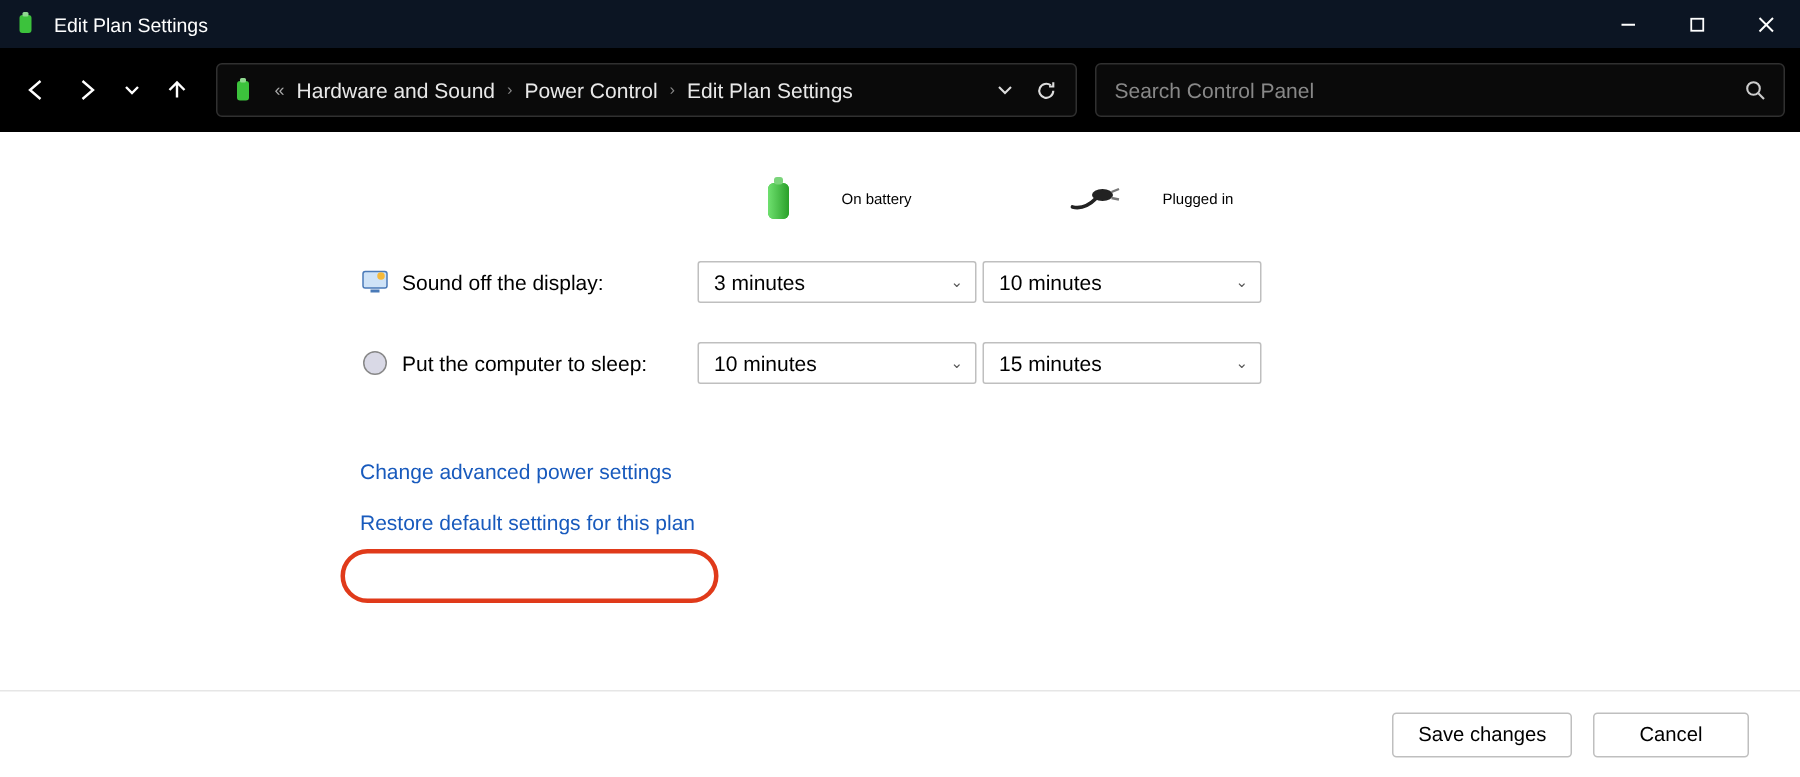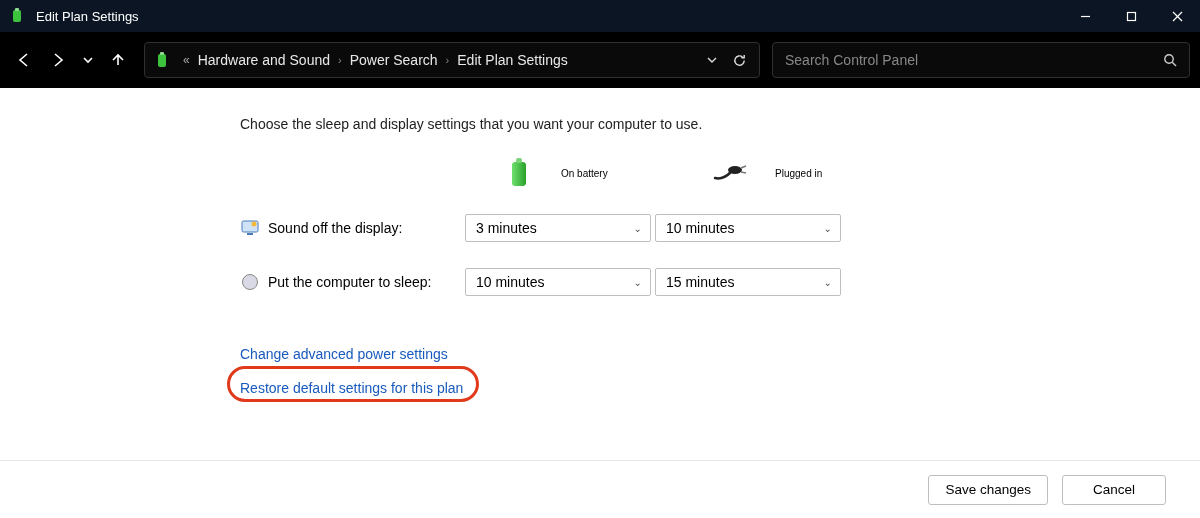--- a/index.html
+++ b/index.html
@@ -55,21 +55,21 @@
     padding: 0 6px 0 10px;
     color: #e8e8e8;
     margin: 0 6px;
     background: #0a0a0a;
   }
   .addr-icon { width: 20px; display:flex; align-items:center; margin-right: 8px;}
   .crumbs { display: flex; align-items: center; gap: 8px; flex: 1; font-size: 14px;}
   .crumb-sep { color: #888; font-size: 11px;}
   .addr-tail { display:flex; align-items:center; gap:14px; padding-right:6px;}
   .searchbar {
-    width: 418px;
+    width: 460px;
     height: 36px;
     border: 1px solid #303030;
     border-radius: 4px;
     display: flex;
     align-items: center;
     padding: 0 12px;
     color: #888;
     background: #0a0a0a;
   }
   .searchbar input {
@@ -199,21 +199,21 @@
     <span class="addr-icon">
       <svg width="14" height="18" viewBox="0 0 14 18">
         <rect x="3" y="3" width="8" height="13" rx="2" fill="#3cc23c"></rect>
         <rect x="5" y="1" width="4" height="3" rx="1" fill="#8fd88f"></rect>
       </svg>
     </span>
     <div class="crumbs">
       <span style="color:#aaa;font-size:12px">«</span>
       <span>Hardware and Sound</span>
       <span class="crumb-sep">›</span>
-      <span>Power Search</span>
+      <span>Power Control</span>
       <span class="crumb-sep">›</span>
       <span>Edit Plan Settings</span>
     </div>
     <div class="addr-tail">
       <span>
         <svg width="12" height="12">
             <path d="M2 4 L6 8 L10 4" fill="none" stroke="#ddd" stroke-width="1.4"></path>
           </svg>
       </span>
       <span>
@@ -231,21 +231,20 @@
       <svg width="14" height="14">
           <circle cx="6" cy="6" r="4.2" fill="none" stroke="#ccc" stroke-width="1.4"></circle>
           <line x1="9.2" y1="9.2" x2="13" y2="13" stroke="#ccc" stroke-width="1.4"></line>
         </svg>
     </span>
   </div>
 </div>
 
 <div class="content">
   <div class="content-inner">
-    <div class="subtitle">Choose the sleep and display settings that you want your computer to use.</div>
 
     <div class="columns-row">
       <div class="label-col"></div>
       <div style="width:40px"></div>
       <div class="header-col">
         <span class="row-icon" style="width:28px;height:34px">
           <svg width="22" height="32" viewBox="0 0 22 32">
             <rect x="4" y="5" width="14" height="24" rx="4" fill="#3cc23c"></rect>
             <rect x="4" y="5" width="14" height="24" rx="4" fill="url(#bg1)"></rect>
             <rect x="8" y="1" width="6" height="5" rx="2" fill="#7ad47a"></rect>

